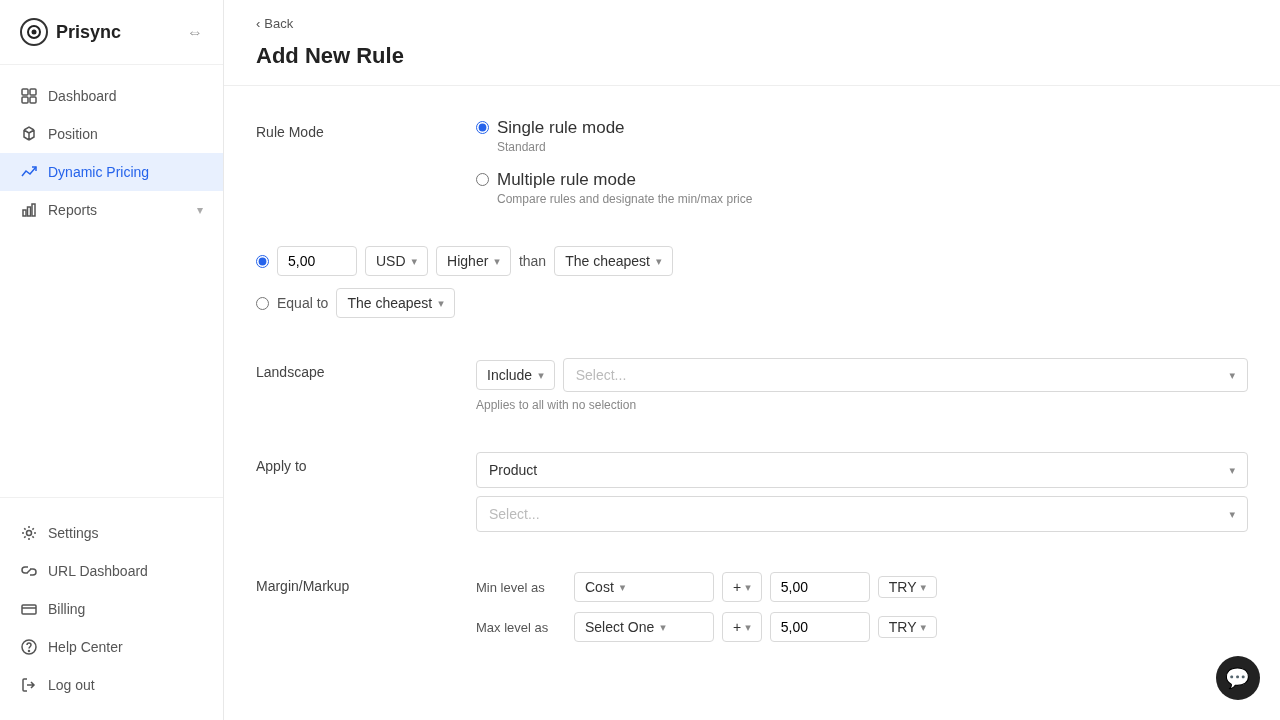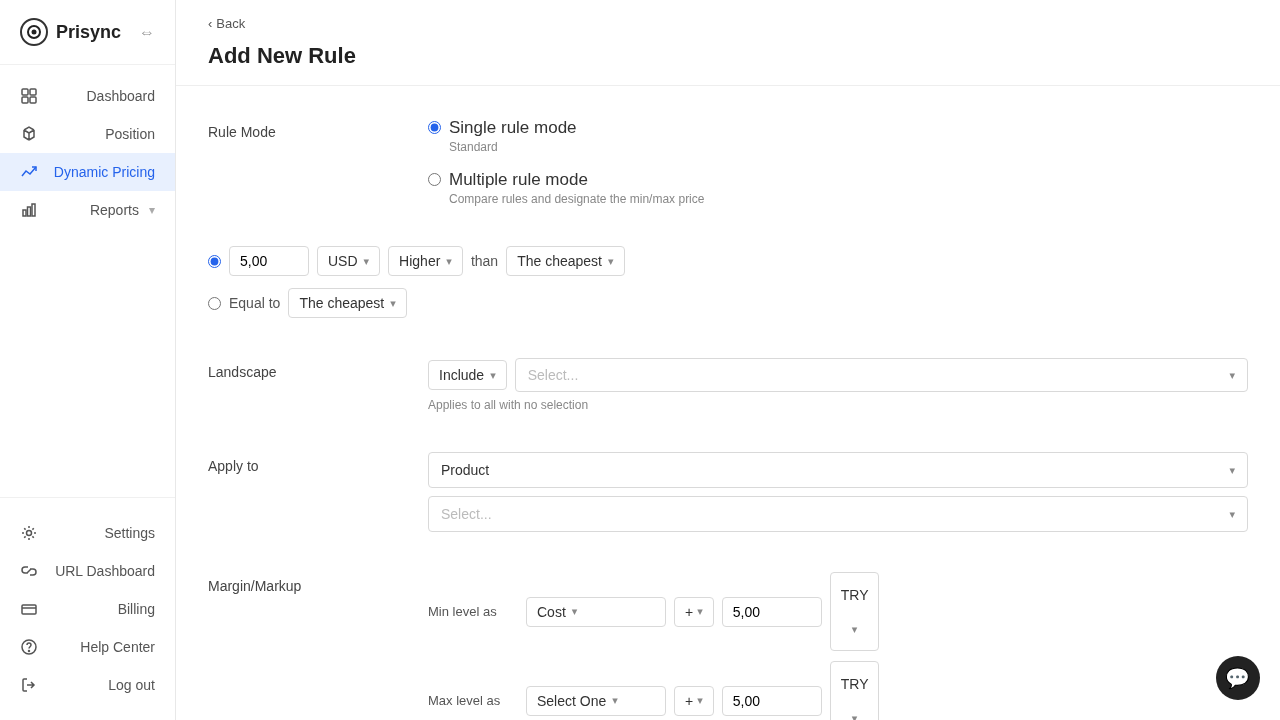--- a/index.html
+++ b/index.html
@@ -1,19 +1,19 @@
 <!DOCTYPE html>
 <html><head>
   <meta charset="utf-8">
   <style>
     * { box-sizing: border-box; margin: 0; padding: 0; }
     body { font-family: -apple-system, BlinkMacSystemFont, 'Segoe UI', sans-serif; font-size: 14px; color: #333; background: #f5f6fa; display: flex; height: 100vh; overflow: hidden; }
 
     
-    .sidebar { width: 176px; background: #fff; border-right: 1px solid #e8e8e8; display: flex; flex-direction: column; height: 100vh; flex-shrink: 0; text-align: right; }
+    .sidebar { width: 224px; background: #fff; border-right: 1px solid #e8e8e8; display: flex; flex-direction: column; height: 100vh; flex-shrink: 0; }
     .sidebar-logo { padding: 18px 20px; display: flex; align-items: center; gap: 8px; border-bottom: 1px solid #f0f0f0; }
     .logo-icon { width: 28px; height: 28px; border-radius: 50%; border: 2px solid #333; display: flex; align-items: center; justify-content: center; font-size: 10px; font-weight: bold; }
     .logo-text { font-size: 18px; font-weight: 600; color: #222; }
     .sidebar-collapse { margin-left: auto; cursor: pointer; color: #888; font-size: 16px; }
     .nav-items { flex: 1; padding: 12px 0; }
     .nav-item { display: flex; align-items: center; gap: 10px; padding: 10px 20px; cursor: pointer; color: #555; text-decoration: none; font-size: 14px; border-radius: 0; }
     .nav-item.active { background: #e8f0fe; color: #2563eb; font-weight: 500; }
     .nav-item .nav-icon { width: 18px; height: 18px; display: flex; align-items: center; justify-content: center; flex-shrink: 0; }
     .nav-item-label { flex: 1; }
     .nav-item-chevron { margin-left: auto; color: #aaa; font-size: 12px; }
@@ -61,21 +61,21 @@
     
     .apply-select { width: 100%; border: 1px solid #d9d9d9; border-radius: 4px; padding: 9px 12px; font-size: 14px; color: #333; background: #fff; display: flex; align-items: center; justify-content: space-between; cursor: pointer; margin-bottom: 8px; }
     .apply-select-2 { width: 100%; border: 1px solid #d9d9d9; border-radius: 4px; padding: 9px 12px; font-size: 14px; color: #bbb; background: #fff; display: flex; align-items: center; justify-content: space-between; cursor: pointer; }
 
     
     .margin-row { display: flex; align-items: center; gap: 8px; margin-bottom: 10px; }
     .margin-label { font-size: 13px; color: #555; width: 90px; flex-shrink: 0; }
     .margin-dropdown { border: 1px solid #d9d9d9; border-radius: 4px; padding: 6px 10px; font-size: 14px; color: #333; background: #fff; display: flex; align-items: center; gap: 6px; min-width: 140px; cursor: pointer; }
     .operator-dropdown { border: 1px solid #d9d9d9; border-radius: 4px; padding: 6px 10px; font-size: 14px; color: #333; background: #fff; display: flex; align-items: center; gap: 4px; cursor: pointer; }
     .value-input { border: 1px solid #d9d9d9; border-radius: 4px; padding: 6px 10px; font-size: 14px; width: 100px; outline: none; }
-    .currency-dropdown { border: 1px solid #d9d9d9; border-radius: 4px; padding: 14px 10px; font-size: 14px; color: #333; background: #fff; display: flex; align-items: center; gap: 20px; cursor: pointer; flex-direction: column; }
+    .currency-dropdown { border: 1px solid #d9d9d9; border-radius: 4px; padding: 2px 10px; font-size: 14px; color: #333; background: #fff; display: flex; align-items: center; gap: 4px; cursor: pointer; }
 
     
     .chat-widget { position: fixed; bottom: 20px; right: 20px; width: 44px; height: 44px; background: #222; border-radius: 50%; display: flex; align-items: center; justify-content: center; cursor: pointer; z-index: 1000; }
     .chat-icon { color: #fff; font-size: 20px; }
   </style>
 </head>
 <body>
 
 <nav class="sidebar">
   <div class="sidebar-logo">

